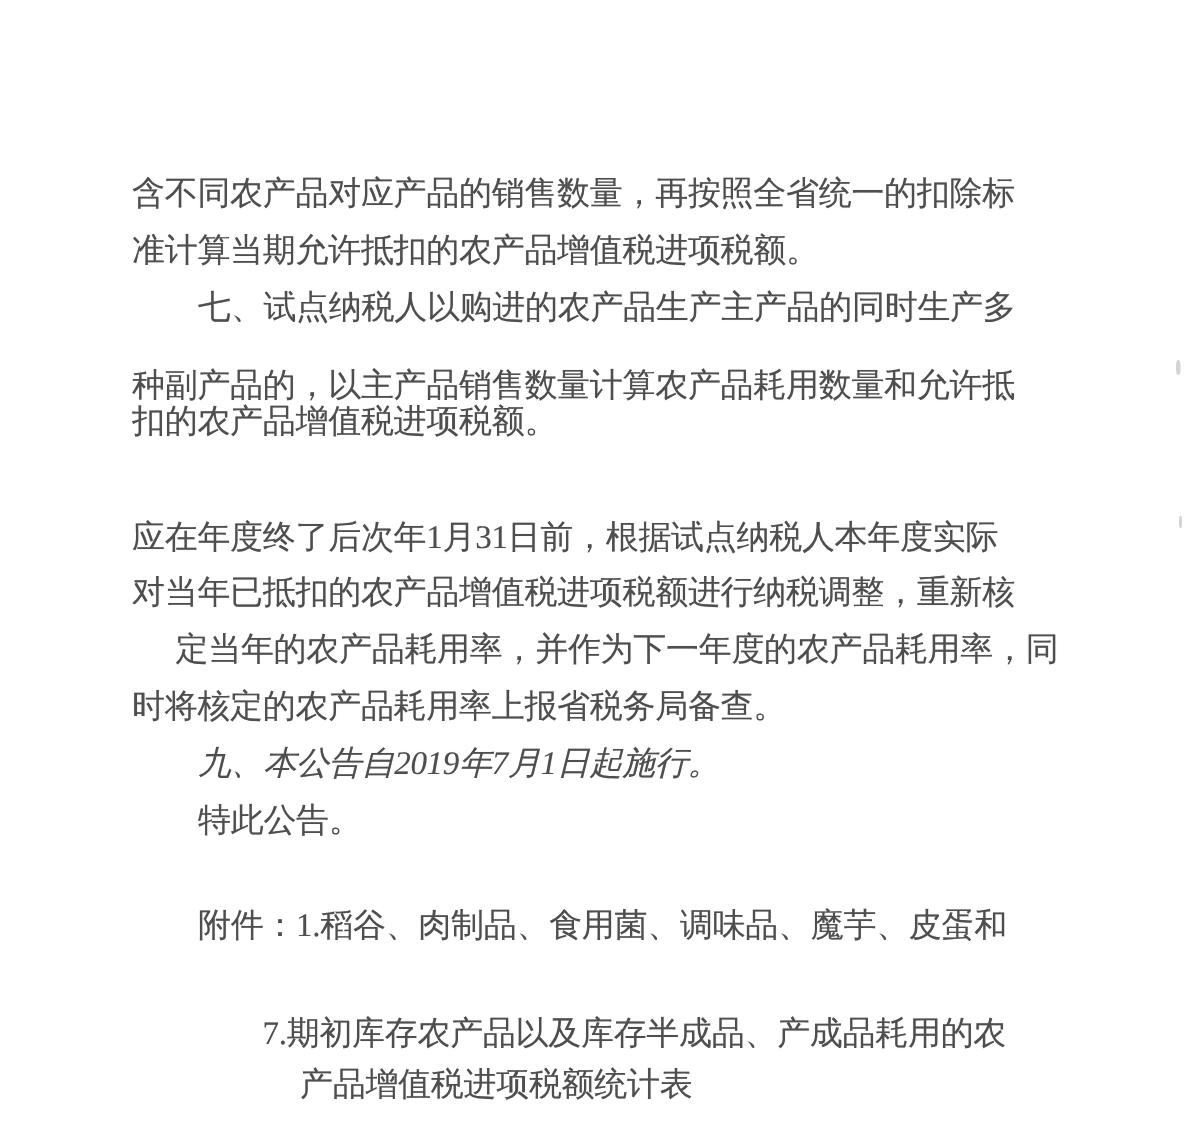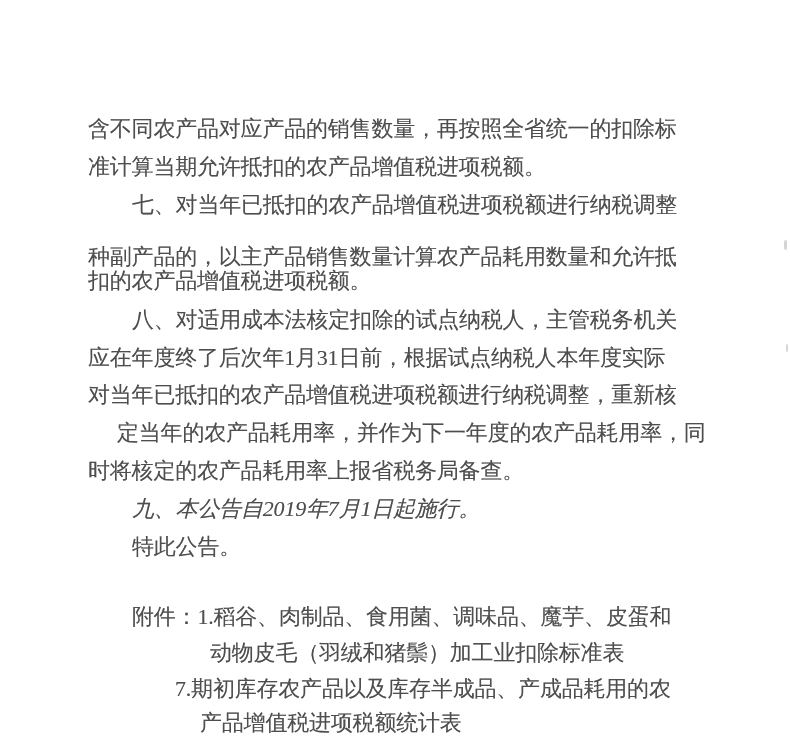--- a/index.html
+++ b/index.html
@@ -33,32 +33,30 @@
     border-radius: 40%;
   }
 </style>
 </head>
 <body>
 
 <div class="page">
 
   <div class="line" style="top:114px; left:88px;">含不同农产品对应产品的销售数量，再按照全省统一的扣除标</div>
   <div class="line" style="top:152px; left:88px;">准计算当期允许抵扣的农产品增值税进项税额。</div>
-  <div class="line" style="top:190px; left:132px;">七、对当年已抵扣的农产品增值税进项税额进行纳税调整</div>
+  <div class="line" style="top:190px; left:132px;">七、试点纳税人以购进的农产品生产主产品的同时生产多</div>
   <div class="line" style="top:228px; left:88px;margin-top:14px;">种副产品的，以主产品销售数量计算农产品耗用数量和允许抵</div>
   <div class="line" style="top:266px; left:88px;">扣的农产品增值税进项税额。</div>
-  <div class="line" style="top:305px; left:132px;">八、对适用成本法核定扣除的试点纳税人，主管税务机关</div>
   <div class="line" style="top:343px; left:88px;">应在年度终了后次年1月31日前，根据试点纳税人本年度实际</div>
   <div class="line" style="top:380px; left:88px;">对当年已抵扣的农产品增值税进项税额进行纳税调整，重新核</div>
   <div class="line" style="top:418px; left:88px;margin-left:29px;">定当年的农产品耗用率，并作为下一年度的农产品耗用率，同</div>
   <div class="line" style="top:456px; left:88px;">时将核定的农产品耗用率上报省税务局备查。</div>
   <div class="line" style="top:494px; left:132px;font-style:italic;">九、本公告自2019年7月1日起施行。</div>
   <div class="line" style="top:532px; left:132px;">特此公告。</div>
 
   <div class="line" style="top:602px; left:132px;">附件：1.稻谷、肉制品、食用菌、调味品、魔芋、皮蛋和</div>
-  <div class="line" style="top:638px; left:210px;">动物皮毛（羽绒和猪鬃）加工业扣除标准表</div>
   <div class="line" style="top:674px; left:175px;">7.期初库存农产品以及库存半成品、产成品耗用的农</div>
   <div class="line" style="top:708px; left:200px;">产品增值税进项税额统计表</div>
 
   <div class="speck" style="top:240px; left:784px; width:3px; height:10px;"></div>
   <div class="speck" style="top:344px; left:786px; width:2px; height:8px;"></div>
 
 </div>
 
 </body></html>

